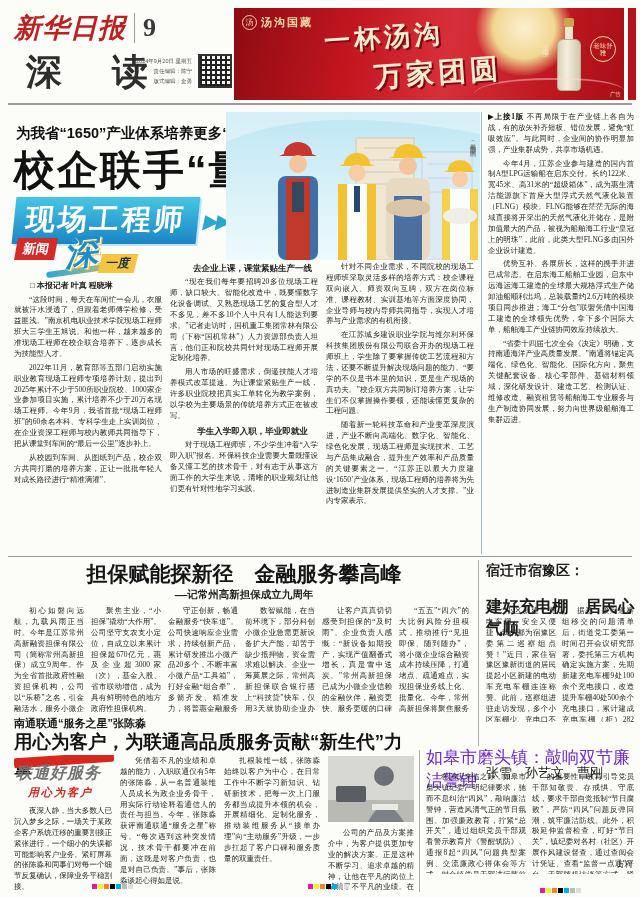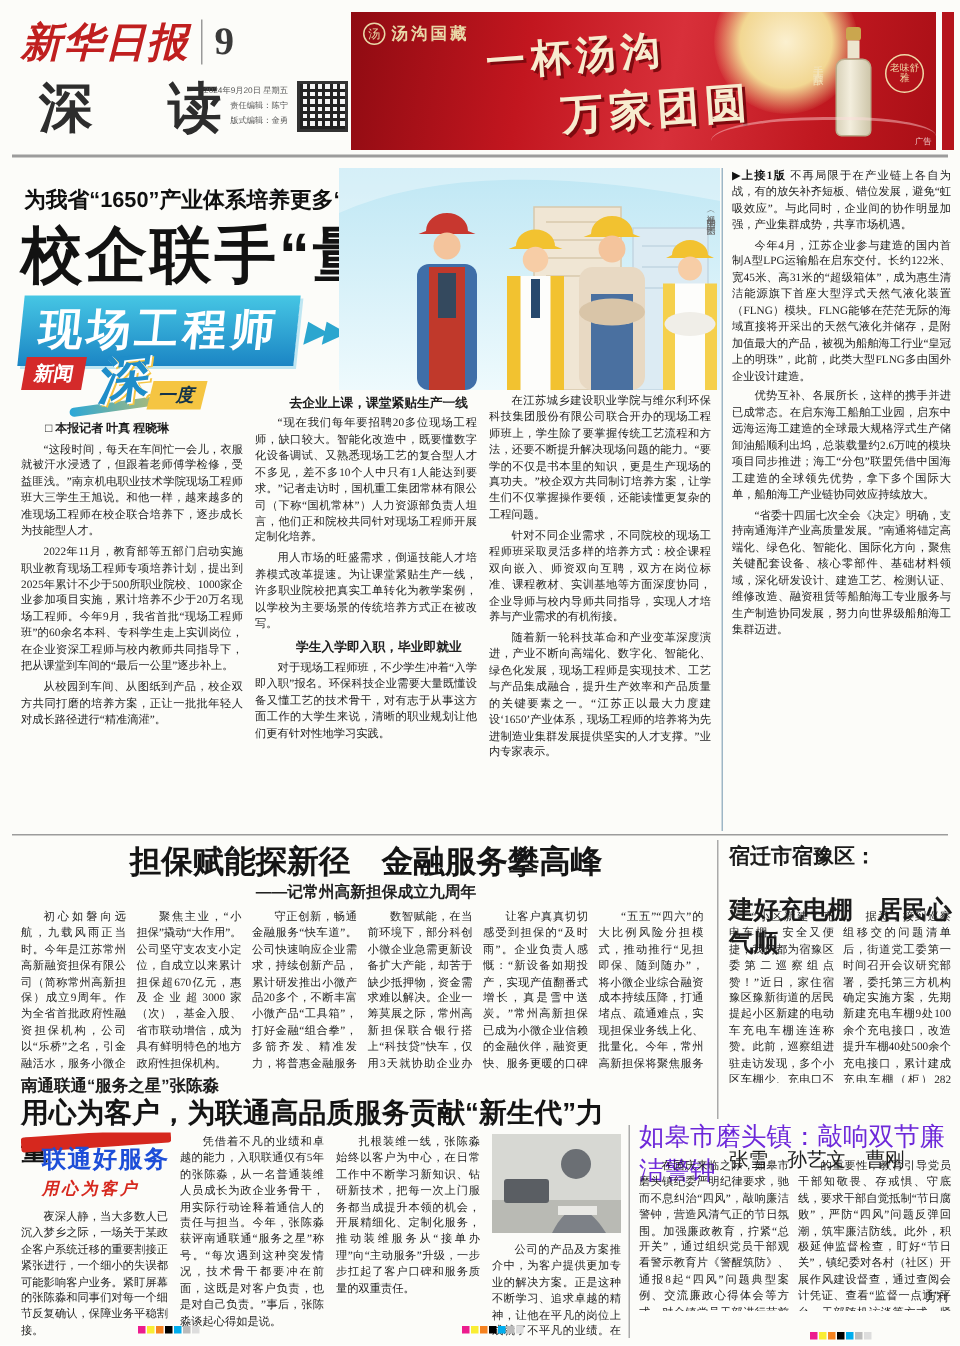--- a/index.html
+++ b/index.html
@@ -73,36 +73,36 @@
       font-family:"Liberation Sans",sans-serif;}
   .mc1{left:14px;top:280px;width:148px;height:270px;}
   .mc2{left:170px;top:262px;width:148px;height:288px;}
   .mc3{left:326px;top:262px;width:148px;height:288px;}
   .vrule-main{left:481px;top:112px;width:1px;height:442px;background:#9db6c6;}
   .jumpcol{left:488px;top:112px;width:146px;height:440px;}
   .jump-label{font-weight:900;color:#111;}
   .band-rule{left:8px;top:556px;width:624px;height:1px;background:#9c9c9c;}
   
   .db-head{left:14px;top:560px;width:460px;text-align:center;font-size:21px;font-weight:900;color:#151515;}
-  .db-sub{left:14px;top:588px;width:460px;text-align:center;font-size:10.5px;font-weight:700;color:#222;}
+  .db-sub{left:14px;top:588px;width:460px;text-align:center;font-size:10.5px;font-weight:700;color:#222;font-family:Liberation Mono, monospace;}
   .dbc{top:606px;width:70px;height:108px;}
   .vrule2{left:478px;top:560px;width:1px;height:186px;background:#aaa;}
   
   .sq-h1{left:486px;top:562px;font-size:14px;font-weight:900;}
   .sq-h2{left:486px;top:596px;font-size:16.5px;font-weight:900;}
   .sqc{top:606px;height:116px;}
   .sq-by{left:486px;top:764px;width:148px;text-align:left;font-size:13px;}
   
   .lt-kicker{left:14px;top:716px;font-size:11px;font-weight:900;}
   .lt-head{left:14px;top:729px;width:402px;font-size:18.5px;font-weight:900;color:#141414;}
   .ltgfx{left:14px;top:755px;width:100px;height:48px;overflow:hidden;}
   .ltgfx .ribbon{position:absolute;left:0px;top:0px;width:100px;height:10px;background:#d6281e;
       transform:rotate(-4deg);border-radius:2px;}
-  .ltgfx .l1{position:absolute;left:2px;top:8px;font-size:16px;font-weight:900;color:#1d4ed8;
-      letter-spacing:1px;margin-left:12px;}
+  .ltgfx .l1{position:absolute;left:2px;top:8px;font-size:16px;font-weight:900;color:#737373;
+      font-style:italic;letter-spacing:1px;}
   .ltgfx .l2{position:absolute;left:14px;top:30px;font-size:11px;font-weight:700;color:#d6281e;
       font-style:italic;letter-spacing:2px;}
   .ltc{height:138px;}
   .photo{left:328px;top:756px;width:86px;height:66px;background:linear-gradient(135deg,#e3e3df,#c9cbc6 60%,#b9bbb6);}
   .vrule3{left:419px;top:750px;width:1px;height:142px;background:#aaa;}
   .rg-head{left:426px;top:746px;width:210px;font-size:17px;font-weight:400;color:#6d28d9;}
   .rgc{top:772px;height:102px;}
   .rg-by{left:532px;top:860px;width:100px;text-align:right;font-size:7.5px;}
   [data-marks]{position:absolute;height:6px;}
   [data-marks] span{display:inline-block;width:5px;height:5px;margin-right:1px;vertical-align:top;}
@@ -227,22 +227,22 @@
     <p>从校园到车间、从图纸到产品，校企双方共同打磨的培养方案，正让一批批年轻人对成长路径进行“精准滴灌”。</p>
   </div>
   <div class="abs col mc2">
     <p class="subhead">去企业上课，课堂紧贴生产一线</p>
     <p>“现在我们每年要招聘20多位现场工程师，缺口较大。智能化改造中，既要懂数字化设备调试、又熟悉现场工艺的复合型人才不多见，差不多10个人中只有1人能达到要求。”记者走访时，国机重工集团常林有限公司（下称“国机常林”）人力资源部负责人坦言，他们正和院校共同针对现场工程师开展定制化培养。</p>
     <p>用人市场的旺盛需求，倒逼技能人才培养模式改革提速。为让课堂紧贴生产一线，许多职业院校把真实工单转化为教学案例，以学校为主要场景的传统培养方式正在被改写。</p>
     <p class="subhead">学生入学即入职，毕业即就业</p>
     <p>对于现场工程师班，不少学生冲着“入学即入职”报名。环保科技企业需要大量既懂设备又懂工艺的技术骨干，对有志于从事这方面工作的大学生来说，清晰的职业规划让他们更有针对性地学习实践。</p>
   </div>
   <div class="abs col mc3">
+    <p>针对不同企业需求，不同院校的现场工程师班采取灵活多样的培养方式：校企课程双向嵌入、师资双向互聘，双方在岗位标准、课程教材、实训基地等方面深度协同，企业导师与校内导师共同指导，实现人才培养与产业需求的有机衔接。</p>
     <p>在江苏城乡建设职业学院与维尔利环保科技集团股份有限公司联合开办的现场工程师班上，学生除了要掌握传统工艺流程和方法，还要不断提升解决现场问题的能力。“要学的不仅是书本里的知识，更是生产现场的真功夫。”校企双方共同制订培养方案，让学生们不仅掌握操作要领，还能读懂更复杂的工程问题。</p>
-    <p>针对不同企业需求，不同院校的现场工程师班采取灵活多样的培养方式：校企课程双向嵌入、师资双向互聘，双方在岗位标准、课程教材、实训基地等方面深度协同，企业导师与校内导师共同指导，实现人才培养与产业需求的有机衔接。</p>
     <p>随着新一轮科技革命和产业变革深度演进，产业不断向高端化、数字化、智能化、绿色化发展，现场工程师是实现技术、工艺与产品集成融合，提升生产效率和产品质量的关键要素之一。“江苏正以最大力度建设‘1650’产业体系，现场工程师的培养将为先进制造业集群发展提供坚实的人才支撑。”业内专家表示。</p>
   </div>
   <div class="abs vrule-main"></div>
 
   <div class="abs col jumpcol">
     <p class="noind"><span class="jump-label">▶上接1版</span> <span>不再局限于在产业链上各自为战，有的放矢补齐短板、错位发展，避免“虹吸效应”。与此同时，企业间的协作明显加强，产业集群成势，共享市场机遇。</span></p>
     <p>今年4月，江苏企业参与建造的国内首制A型LPG运输船在启东交付。长约122米、宽45米、高31米的“超级箱体”，成为惠生清洁能源旗下首座大型浮式天然气液化装置（FLNG）模块。FLNG能够在茫茫无际的海域直接将开采出的天然气液化并储存，是附加值最大的产品，被视为船舶海工行业“皇冠上的明珠”，此前，此类大型FLNG多由国外企业设计建造。</p>
     <p>优势互补、各展所长，这样的携手并进已成常态。在启东海工船舶工业园，启东中远海运海工建造的全球最大规格浮式生产储卸油船顺利出坞，总装载量约2.6万吨的模块项目同步推进；海工“分包”联盟凭借中国海工建造的全球领先优势，拿下多个国际大单，船舶海工产业链协同效应持续放大。</p>
     <p>“省委十四届七次全会《决定》明确，支持南通海洋产业高质量发展。”南通将锚定高端化、绿色化、智能化、国际化方向，聚焦关键配套设备、核心零部件、基础材料领域，深化研发设计、建造工艺、检测认证、维修改造、融资租赁等船舶海工专业服务与生产制造协同发展，努力向世界级船舶海工集群迈进。</p>
   </div>

